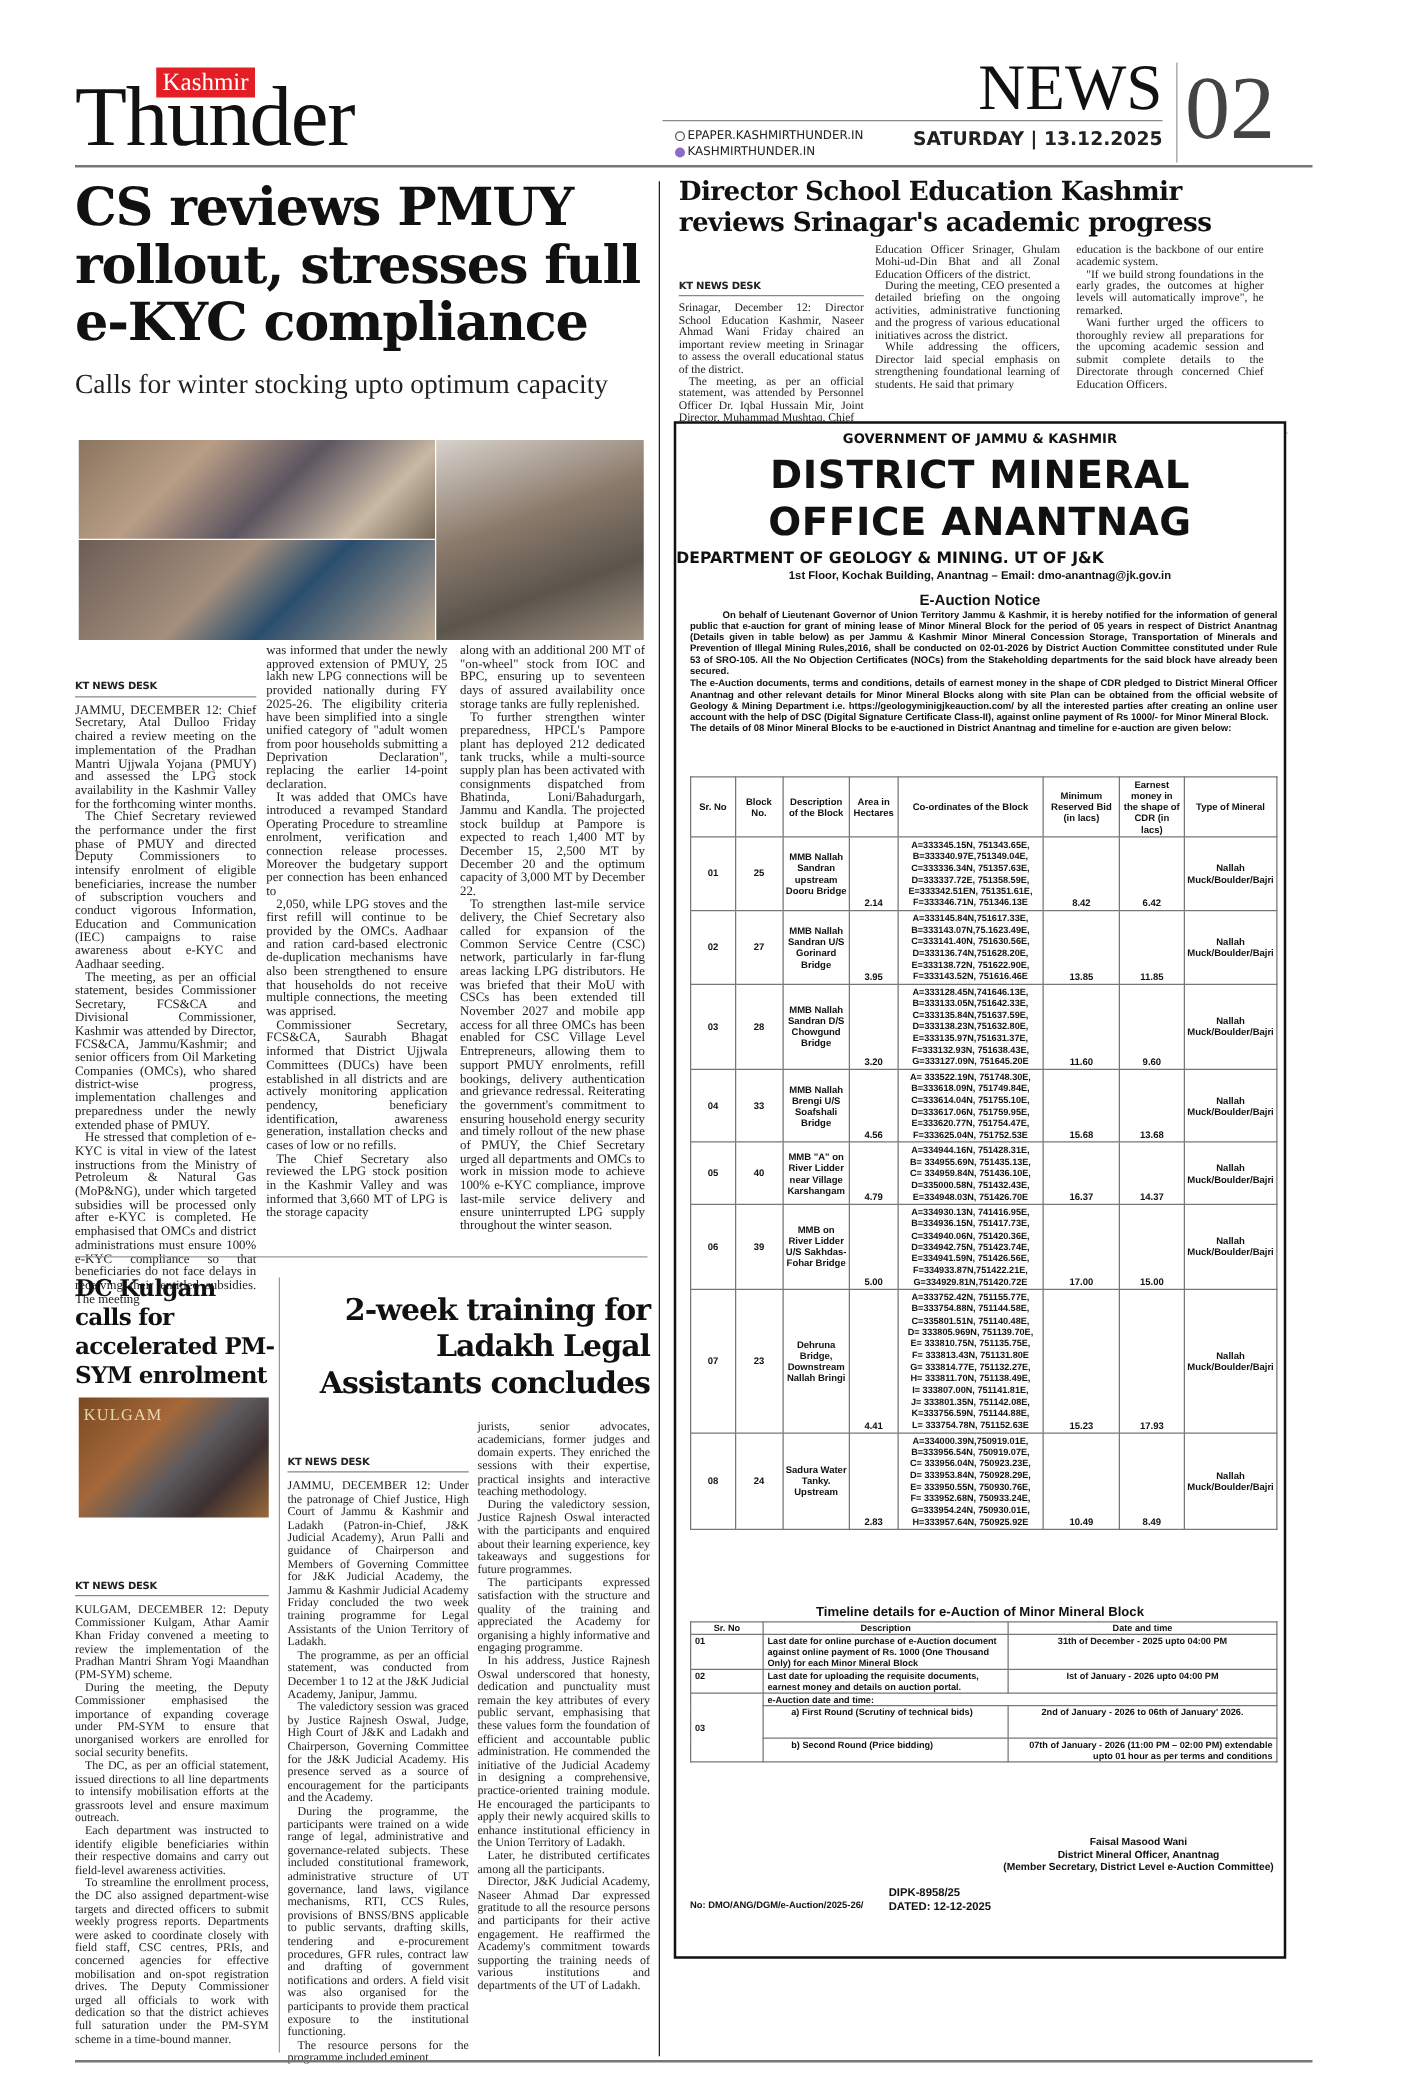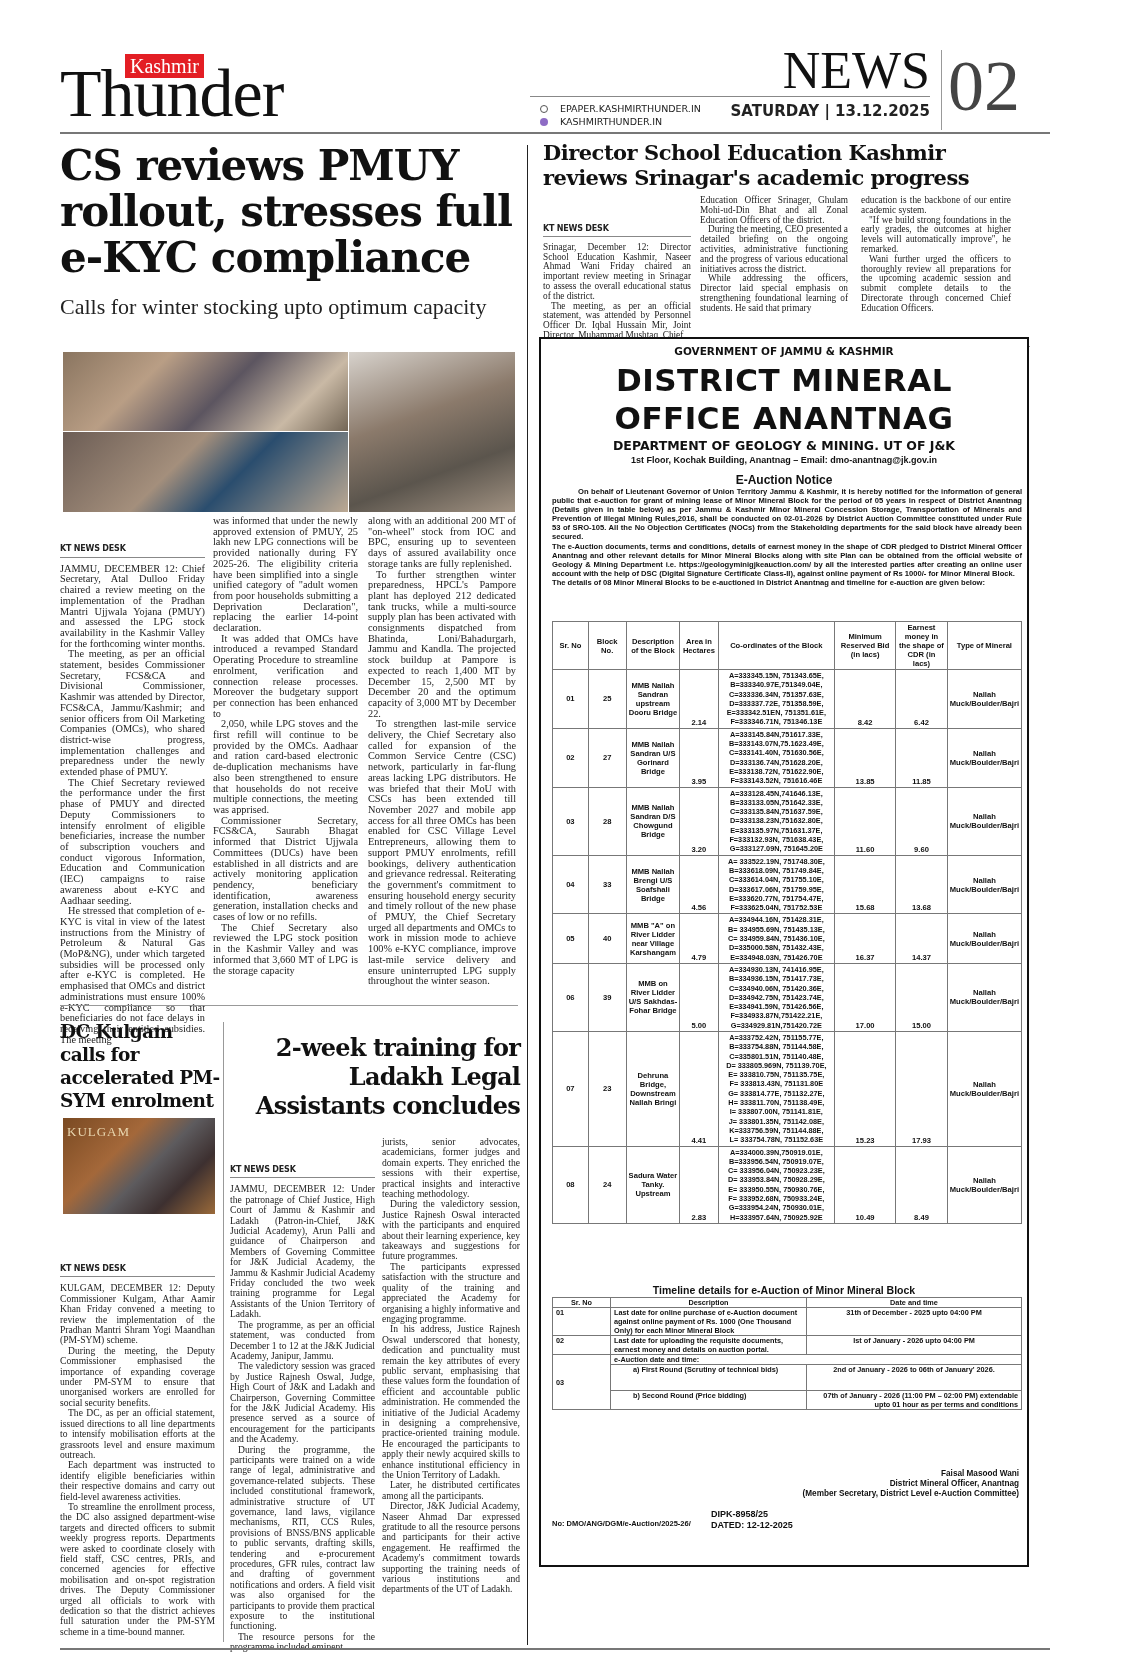--- a/index.html
+++ b/index.html
@@ -18,21 +18,21 @@
   .news-word { position: absolute; right: 120px; top: 6px; font-family: "Liberation Serif", serif;
     font-size: 52px; line-height: 50px; color: #111; }
   .page-no { position: absolute; right: 30px; top: 6px; font-family: "Liberation Serif", serif;
     font-size: 72px; line-height: 80px; color: #444; }
   .page-div { position: absolute; right: 108px; top: 10px; width: 1px; height: 80px; background: #999; }
   .date-line { position: absolute; right: 120px; top: 62px; font-family: "DejaVu Sans", sans-serif;
     font-weight: bold; font-size: 15px; color: #222; }
   .date-top-rule { position: absolute; left: 0; top: 56px; width: 400px; height: 1px; background: #888; }
   .web-links { position: absolute; left: 10px; top: 62px; font-family: "DejaVu Sans", sans-serif;
     font-size: 9.5px; line-height: 13px; color: #222; }
-  .web-links div { display: flex; align-items: center; gap: 12px; }
+  .web-links div { display: flex; align-items: center; gap: 2px; }
   .dot-icon { width: 8px; height: 8px; border-radius: 50%; display: inline-block; }
 
   
   .main-head { position: absolute; left: 60px; top: 143px; width: 460px; font-family: "DejaVu Serif", serif;
     font-weight: bold; font-size: 42px; line-height: 46px; letter-spacing: -1px; color: #111; }
   .main-sub { position: absolute; left: 60px; top: 294px; width: 460px; font-family: "Liberation Serif", serif;
     font-size: 22px; line-height: 26px; color: #222; }
   .photo { position: absolute; background: linear-gradient(135deg,#8a7560 0%,#b99e85 30%,#5c5560 55%,#c9b9a5 80%,#736656 100%); }
   .photo.p1 { left: 63px; top: 352px; width: 285px; height: 79px; }
   .photo.p2 { left: 63px; top: 432px; width: 285px; height: 80px; background: linear-gradient(135deg,#6c5d55 0%,#a48f7c 40%,#2a4d6e 60%,#bca993 100%); }
@@ -50,35 +50,35 @@
 
   
   .r-head { position: absolute; left: 543px; top: 140px; width: 480px; font-family: "DejaVu Serif", serif;
     font-weight: bold; font-size: 21px; line-height: 25px; color: #111; letter-spacing: -0.5px; }
 
   
   .ad { position: absolute; left: 539px; top: 337px; width: 490px; height: 1230px; border: 2px solid #111; background: #fff; }
   .ad-inner { position: absolute; left: 0; top: 0; width: 100%; height: 100%; font-family: "Liberation Sans", sans-serif; color: #111; }
   .ad-gov { position: absolute; top: 6px; width: 100%; text-align: center; font-family: "DejaVu Sans", sans-serif; font-weight: bold; font-size: 10.5px; }
   .ad-title { position: absolute; top: 22px; width: 100%; text-align: center; font-family: "DejaVu Sans", sans-serif; font-weight: bold; font-size: 31px; line-height: 38px; letter-spacing: 0.5px; }
-  .ad-dept { position: absolute; top: 99px; width: 100%; text-align: center; font-family: "DejaVu Sans", sans-serif; font-weight: bold; font-size: 12.5px; }
+  .ad-dept { position: absolute; top: 99px; width: 100%; text-align: left; font-family: "DejaVu Sans", sans-serif; font-weight: bold; font-size: 12.5px; }
   .ad-addr { position: absolute; top: 116px; width: 100%; text-align: center; font-size: 9px; font-weight: bold; }
   .ad-notice { position: absolute; top: 134px; width: 100%; text-align: center; font-size: 12px; font-weight: bold; }
   .ad-body { position: absolute; left: 11px; top: 148px; width: 470px; font-size: 7.6px; line-height: 9.1px; font-weight: bold; text-align: justify; }
   .ad-body p.ind { text-indent: 26px; }
   table.blocks { position: absolute; left: 11px; top: 282px; width: 470px; border-collapse: collapse; font-size: 7.6px; font-weight: bold; }
   table.blocks th, table.blocks td { border: 1px solid #777; text-align: center; vertical-align: middle; padding: 1px 2px; }
   table.blocks th { height: 32px; line-height: 9px; }
   table.blocks td.coords { line-height: 9.3px; white-space: nowrap; font-size: 7.3px; }
   table.blocks td.bottom { vertical-align: bottom; }
   .tl-title { position: absolute; top: 945px; width: 100%; text-align: center; font-size: 10.5px; font-weight: bold; }
   table.timeline { position: absolute; left: 11px; top: 958px; width: 470px; border-collapse: collapse; font-size: 7.3px; font-weight: bold; }
   table.timeline th, table.timeline td { border: 1px solid #777; padding: 0 3px; line-height: 9px; vertical-align: top; }
   table.timeline th { text-align: center; }
-  .ad-sign { position: absolute; right: 8px; top: 1130px; text-align: right; font-size: 8.2px; font-weight: bold; line-height: 10px; }
+  .ad-sign { position: absolute; right: 8px; top: 1130px; text-align: center; font-size: 8.2px; font-weight: bold; line-height: 10px; }
   .ad-foot-no { position: absolute; left: 11px; top: 1180px; font-size: 7.5px; font-weight: bold; }
   .ad-foot-dipk { position: absolute; left: 170px; top: 1170px; font-size: 9px; font-weight: bold; line-height: 11px; }
 
   
   .kul-head { position: absolute; left: 60px; top: 1020px; width: 160px; font-family: "DejaVu Serif", serif; font-weight: bold;
     font-size: 18.5px; line-height: 23px; letter-spacing: -0.6px; color: #111; }
   .kul-photo { position: absolute; left: 63px; top: 1118px; width: 152px; height: 96px;
     background: linear-gradient(135deg,#7a4a22 0%,#a4683a 35%,#5d5b5e 55%,#3d3030 75%,#9a6a3a 100%); }
   .kul-photo .sign { position: absolute; left: 4px; top: 6px; font-family: "Liberation Serif", serif; font-size: 13px; color: #e9d7b0; letter-spacing: 1px; }
   .lad-head { position: absolute; left: 230px; top: 1033px; width: 290px; text-align: right; font-family: "DejaVu Serif", serif; font-weight: bold;
@@ -115,22 +115,22 @@
 
 <h1 class="main-head">CS reviews PMUY rollout, stresses full e-KYC compliance</h1>
 <div class="main-sub">Calls for winter stocking upto optimum capacity</div>
 <div class="photo p1"></div>
 <div class="photo p2"></div>
 <div class="photo p3"></div>
 
 <div class="col" style="left:60px; top:516px; width:145px;">
   <div class="desk">KT NEWS DESK</div>
   <p class="first">JAMMU, DECEMBER 12: Chief Secretary, Atal Dulloo Friday chaired a review meeting on the implementation of the Pradhan Mantri Ujjwala Yojana (PMUY) and assessed the LPG stock availability in the Kashmir Valley for the forthcoming winter months.</p>
+  <p>The Chief Secretary reviewed the performance under the first phase of PMUY and directed Deputy Commissioners to intensify enrolment of eligible beneficiaries, increase the number of subscription vouchers and conduct vigorous Information, Education and Communication (IEC) campaigns to raise awareness about e-KYC and Aadhaar seeding.</p>
   <p>The meeting, as per an official statement, besides Commissioner Secretary, FCS&amp;CA and Divisional Commissioner, Kashmir was attended by Director, FCS&amp;CA, Jammu/Kashmir; and senior officers from Oil Marketing Companies (OMCs), who shared district-wise progress, implementation challenges and preparedness under the newly extended phase of PMUY.</p>
-  <p>The Chief Secretary reviewed the performance under the first phase of PMUY and directed Deputy Commissioners to intensify enrolment of eligible beneficiaries, increase the number of subscription vouchers and conduct vigorous Information, Education and Communication (IEC) campaigns to raise awareness about e-KYC and Aadhaar seeding.</p>
   <p>He stressed that completion of e-KYC is vital in view of the latest instructions from the Ministry of Petroleum &amp; Natural Gas (MoP&amp;NG), under which targeted subsidies will be processed only after e-KYC is completed. He emphasised that OMCs and district administrations must ensure 100% e-KYC compliance so that beneficiaries do not face delays in receiving their entitled subsidies. The meeting</p>
 </div>
 <div class="col" style="left:213px; top:516px; width:145px;">
   <p class="first">was informed that under the newly approved extension of PMUY, 25 lakh new LPG connections will be provided nationally during FY 2025-26. The eligibility criteria have been simplified into a single unified category of "adult women from poor households submitting a Deprivation Declaration", replacing the earlier 14-point declaration.</p>
   <p>It was added that OMCs have introduced a revamped Standard Operating Procedure to streamline enrolment, verification and connection release processes. Moreover the budgetary support per connection has been enhanced to</p>
   <p>2,050, while LPG stoves and the first refill will continue to be provided by the OMCs. Aadhaar and ration card-based electronic de-duplication mechanisms have also been strengthened to ensure that households do not receive multiple connections, the meeting was apprised.</p>
   <p>Commissioner Secretary, FCS&amp;CA, Saurabh Bhagat informed that District Ujjwala Committees (DUCs) have been established in all districts and are actively monitoring application pendency, beneficiary identification, awareness generation, installation checks and cases of low or no refills.</p>
   <p>The Chief Secretary also reviewed the LPG stock position in the Kashmir Valley and was informed that 3,660 MT of LPG is the storage capacity</p>
 </div>
 <div class="col" style="left:368px; top:516px; width:148px;">

